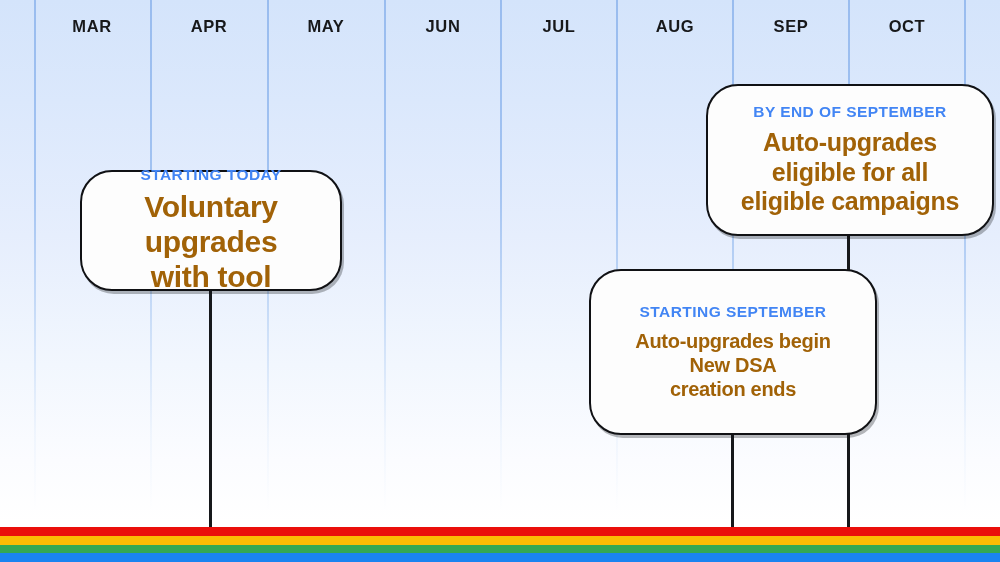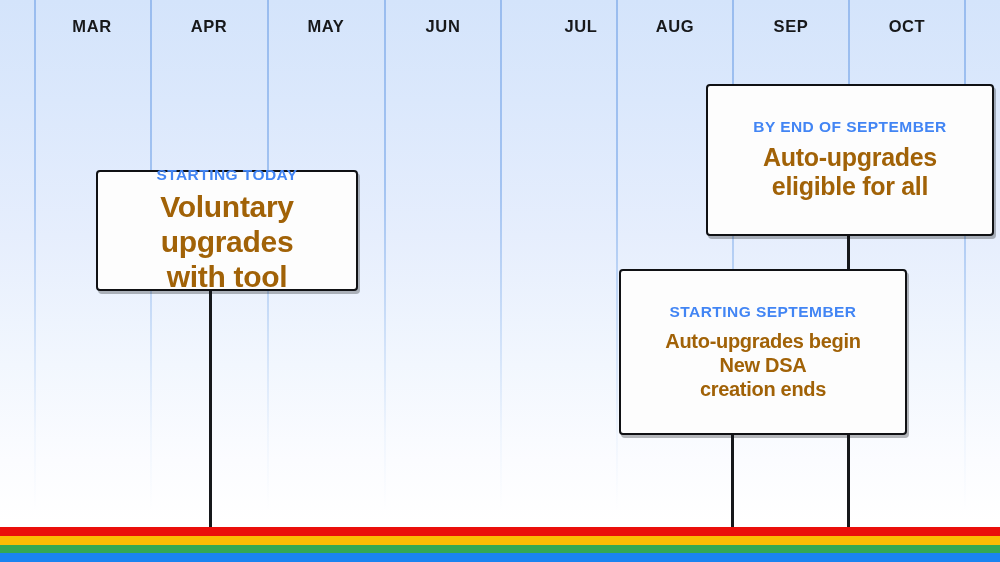--- a/index.html
+++ b/index.html
@@ -50,21 +50,21 @@
     position:absolute;
     width:2.6px;
     background:#16181b;
   }
 
   
   .callout {
     position:absolute;
     background:#fdfdfd;
     border:2.6px solid #101114;
-    border-radius:4px;
+    border-radius:32px;
     box-shadow:2px 3px 0 rgba(20,22,26,0.30);
     display:flex;
     flex-direction:column;
     align-items:center;
     justify-content:center;
     padding:10px 14px;
     z-index:5;
   }
   .callout .eyebrow {
     color:#4285f4;
@@ -76,31 +76,31 @@
     white-space:nowrap;
   }
   .callout .headline {
     color:#a16207;
     font-weight:bold;
     text-align:center;
     letter-spacing:-0.3px;
   }
 
   
-  #card-voluntary { left:96px; top:170px; width:262px; height:121px; }
+  #card-voluntary { left:80px; top:170px; width:262px; height:121px; }
   #card-voluntary .eyebrow { margin-bottom:6px; }
   #card-voluntary .headline { font-size:30px; line-height:1.16; }
 
   
   #card-conclude { left:706px; top:84px; width:288px; height:152px; }
   #card-conclude .eyebrow { margin-bottom:7px; }
   #card-conclude .headline { font-size:25px; line-height:1.19; }
 
   
-  #card-autoupgrade { left:619px; top:269px; width:288px; height:166px;align-items:center; }
+  #card-autoupgrade { left:589px; top:269px; width:288px; height:166px;align-items:center; }
   #card-autoupgrade .eyebrow { margin-bottom:9px; }
   #card-autoupgrade .headline { font-size:20px; line-height:1.2; }
   #card-autoupgrade .headline + .headline { }
 
   
   #brandbar {
     position:absolute;
     left:0; bottom:0;
     width:1000px;
     height:35px;
@@ -122,21 +122,21 @@
   <div class="gridline" style="left:500px"></div>
   <div class="gridline" style="left:616px"></div>
   <div class="gridline" style="left:732px"></div>
   <div class="gridline" style="left:848px"></div>
   <div class="gridline" style="left:964px"></div>
 
   <div class="month-label" style="left:34px">MAR</div>
   <div class="month-label" style="left:151px">APR</div>
   <div class="month-label" style="left:268px">MAY</div>
   <div class="month-label" style="left:385px">JUN</div>
-  <div class="month-label" style="left:523px">JUL</div>
+  <div class="month-label" style="left:501px">JUL</div>
   <div class="month-label" style="left:617px">AUG</div>
   <div class="month-label" style="left:733px">SEP</div>
   <div class="month-label" style="left:849px">OCT</div>
 
   <div class="connector" style="left:209px; top:288px; height:239px;"></div>
   <div class="connector" style="left:731px; top:432px; height:95px;"></div>
   <div class="connector" style="left:847px; top:233px; height:294px;"></div>
 
   <div class="callout" id="card-voluntary">
     <div class="eyebrow">STARTING TODAY</div>
@@ -144,20 +144,21 @@
       <div>Voluntary upgrades</div>
       <div>with tool</div>
     </div>
   </div>
 
   <div class="callout" id="card-conclude">
     <div class="eyebrow">BY END OF SEPTEMBER</div>
     <div class="headline">
       <div>Auto-upgrades</div>
       <div>eligible for all</div>
+      <div>eligible campaigns</div>
     </div>
   </div>
 
   <div class="callout" id="card-autoupgrade">
     <div class="eyebrow">STARTING SEPTEMBER</div>
     <div class="headline">
       <div>Auto-upgrades begin</div>
     </div>
     <div class="headline">
       <div>New DSA</div>

